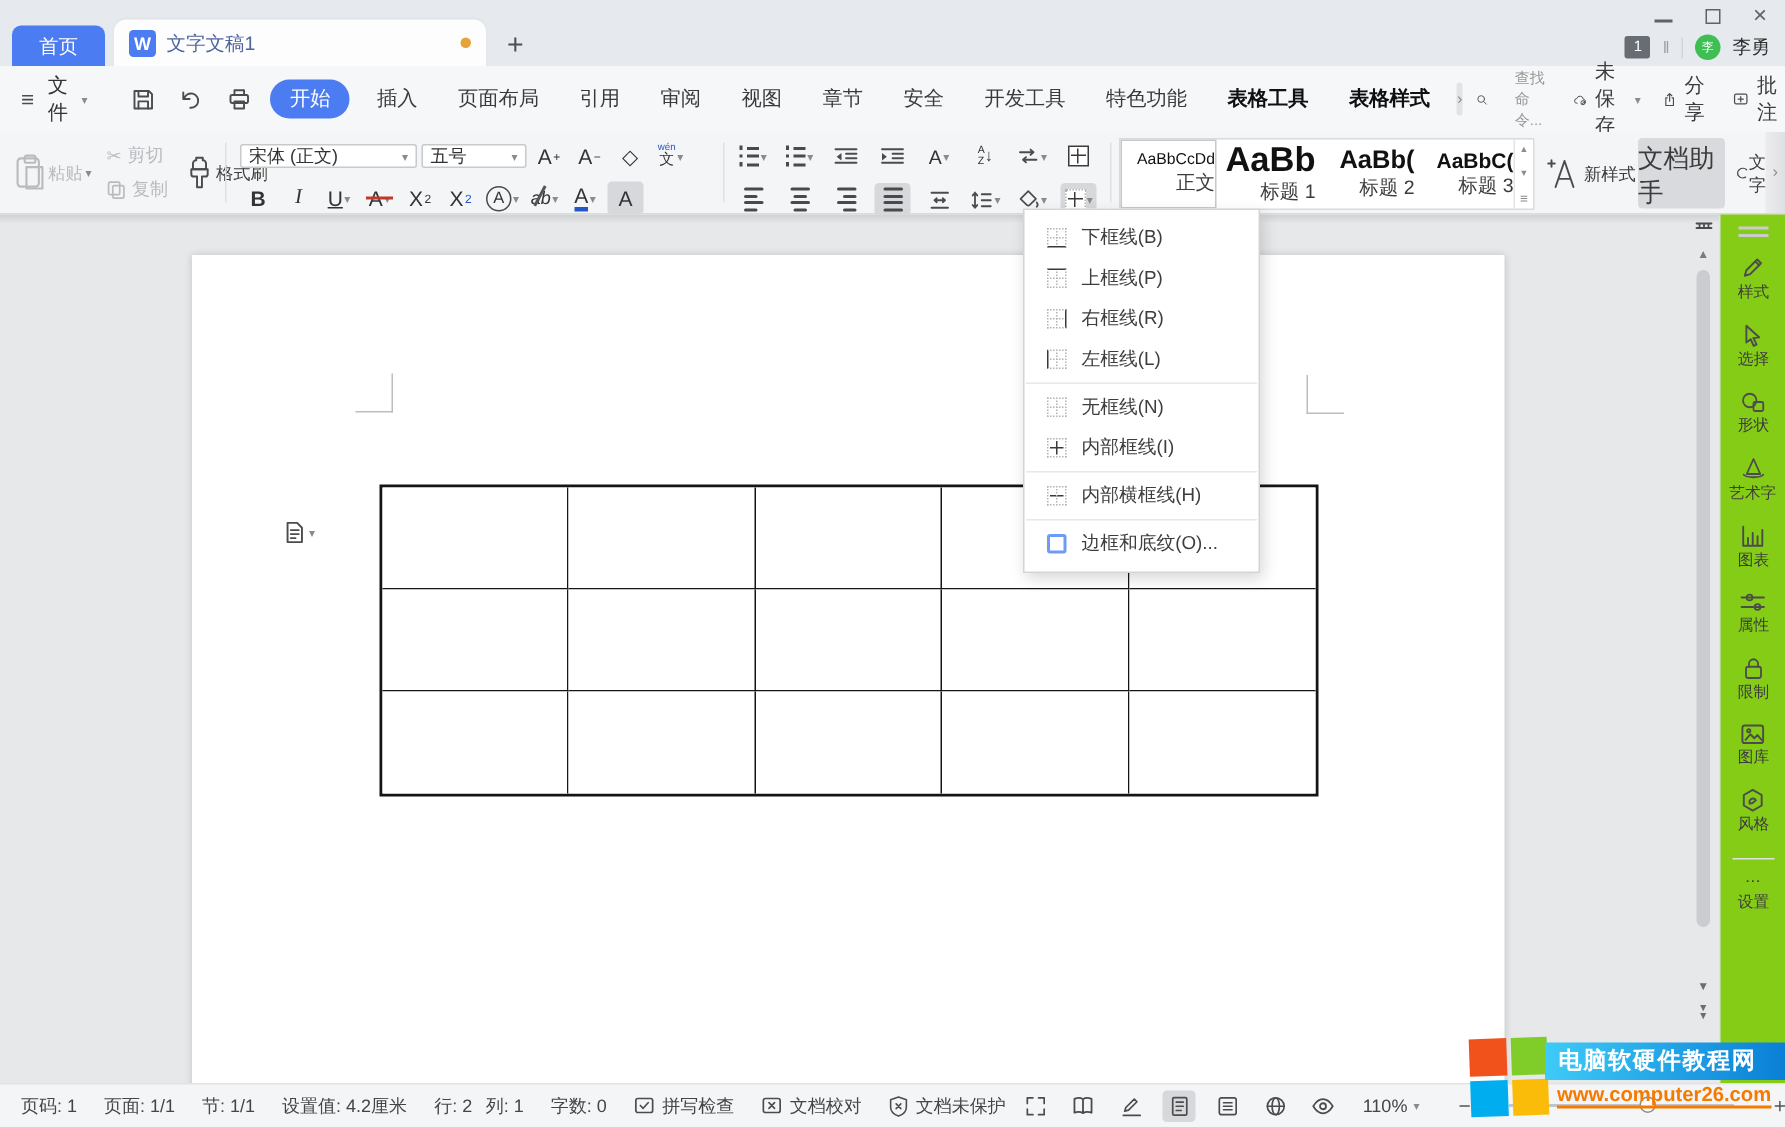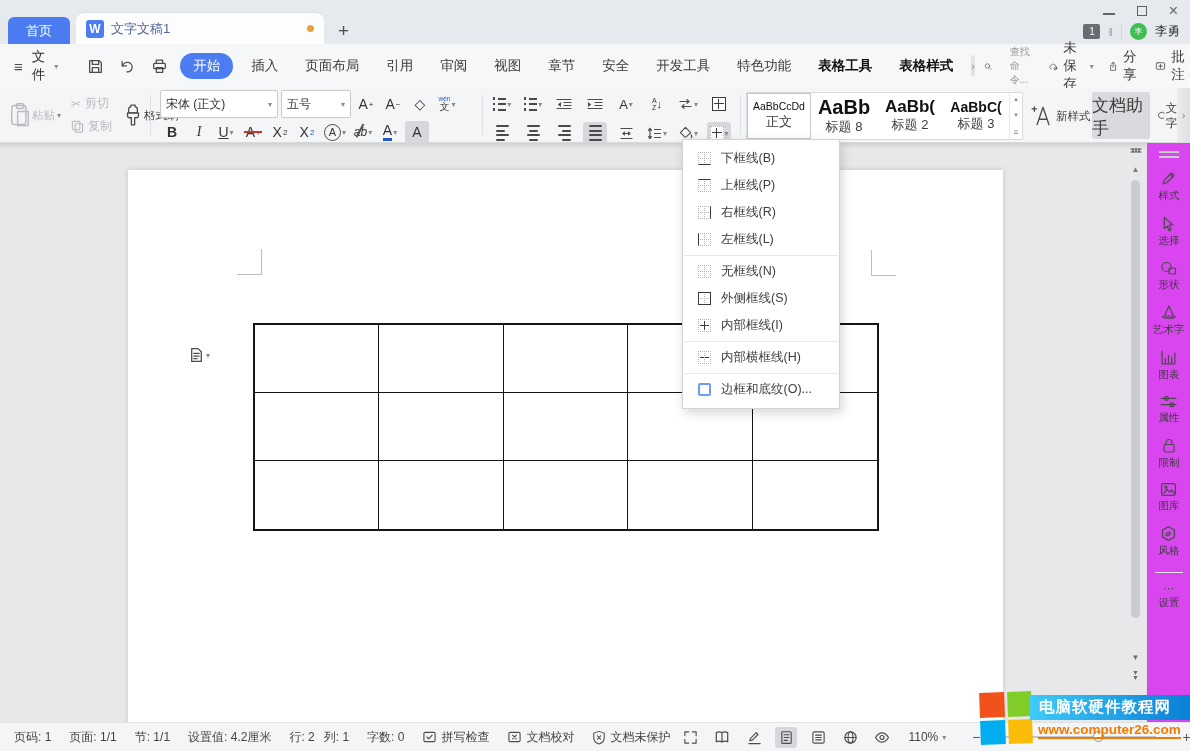--- a/index.html
+++ b/index.html
@@ -42,21 +42,21 @@
   .mitem{display:flex;align-items:center;gap:5px;color:#3c3c3c}
   
   .ribbon{position:absolute;top:88px;left:0;right:0;height:55px;background:#f4f5f7;border-bottom:1px solid #d8dadc}
   .rsep{position:absolute;top:7px;width:1px;height:40px;background:#e0e1e4}
   .rgrp{position:absolute;top:4px}
   .col{display:flex;flex-direction:row;align-items:center;justify-content:center;height:46px}
   .rlabel{font-size:11.5px;color:#3c3c3c;display:flex;align-items:center;gap:2px}
   .rlabel.dis{color:#b9bbbf}
   .smallrows{display:flex;flex-direction:column;gap:6px;justify-content:center;height:46px}
   .srow{display:flex;align-items:center;gap:4px;font-size:12px;color:#b9bbbf}
-  .combo{height:28px;background:#fff;border:1px solid #c7c9cc;border-radius:2px;display:flex;align-items:center;justify-content:space-between;padding:0 5px;font-size:12px;color:#333}
+  .combo{height:16px;background:#fff;border:1px solid #c7c9cc;border-radius:2px;display:flex;align-items:center;justify-content:space-between;padding:0 5px;font-size:12px;color:#333}
   .rrow{display:flex;align-items:center;gap:3px;height:24px}
   .fbtn{min-width:24px;height:22px;display:inline-flex;align-items:center;justify-content:center;border-radius:3px;color:#333;font-size:14px;position:relative;padding:0 2px}
   .fbtn .caret{margin-left:1px}
   .hl{background:#d6d8db}
   .bars{display:inline-flex;flex-direction:column;gap:2.5px}
   .bars i{height:2px;background:#4a4a4a;border-radius:1px;display:block}
   .bars.ctr{align-items:center}.bars.rgt{align-items:flex-end}
   .blist{display:inline-flex;flex-direction:column;gap:3px}
   .blist i{display:flex;align-items:center;gap:3px}
   .blist i::before{content:"";width:2.5px;height:2.5px;background:#4a4a4a}
@@ -80,21 +80,21 @@
   .bi-top{border-top:1px solid #3a3a3a}
   .bi-left{border-left:1px solid #3a3a3a}
   .bi-right{border-right:1px solid #3a3a3a}
   .bi-all{border:1px solid #3a3a3a}
   .bi-all .h,.bi-inside .h,.bi-inside-h .h{border-top:1px solid #3a3a3a}
   .bi-all .v,.bi-inside .v,.bi-inside-v .v{border-left:1px solid #3a3a3a}
   .bi-outside{border:1px solid #3a3a3a}
   .bi-shading{border:2px solid #6f9bf5;border-radius:2px}
   
   .gallery{display:flex;background:#fff;border:1px solid #d9dade;height:48px}
-  .gcell{width:66px;display:flex;flex-direction:column;align-items:center;justify-content:center;gap:1px}
+  .gcell{width:66px;display:flex;flex-direction:column;align-items:flex-end;justify-content:center;gap:1px}
   .gcell.sel{border:1px solid #c6c8cc;width:64px}
   .gprev{color:#111;line-height:1;white-space:nowrap}
   .glab{font-size:13px;color:#3c3c3c;white-space:nowrap}
   .gscroll{width:13px;border-left:1px solid #e4e5e8;display:flex;flex-direction:column;align-items:center;justify-content:space-between;padding:2px 0;color:#8b8b8b;font-size:7px}
   .assist{width:58px;height:47px;background:#d9dadd;border-radius:3px;display:flex;flex-direction:column;align-items:center;justify-content:center;gap:2px}
   .collapsebar{position:absolute;right:0;top:0;width:13px;height:54px;background:linear-gradient(90deg,#ececee,#dfe0e3);display:flex;align-items:center;justify-content:center;color:#8b8b8b;font-size:11px}
   
   .canvas{position:absolute;top:143px;left:0;right:44px;bottom:29px;background:#e7e8ea;overflow:hidden}
   .canvas::before{content:"";position:absolute;top:0;left:0;right:0;height:6px;background:linear-gradient(rgba(0,0,0,.10),rgba(0,0,0,0))}
   .page{position:absolute;left:128px;top:27px;width:875px;bottom:-10px;background:#fff;box-shadow:0 0 5px rgba(0,0,0,.16)}
@@ -110,21 +110,21 @@
   .ruler-t{margin-top:2px}
   .scr-arrow{color:#7a7a7a;font-size:8px;margin-top:8px}
   .thumb{width:9px;border-radius:5px;background:#cbcccf;margin-top:6px;height:438px}
   .pgbtns{margin-top:auto;display:flex;flex-direction:column;align-items:center;gap:9px;padding-bottom:40px;color:#6d6d6d}
   .dblchev{display:flex;flex-direction:column;line-height:4.5px;font-size:7px}
   
   .borders-menu{position:absolute;left:682px;top:139px;width:158px;background:#fff;border:1px solid #d4d4d4;box-shadow:2px 4px 10px rgba(0,0,0,.16);padding:5px 0;z-index:60}
   .mi{height:27px;display:flex;align-items:center;gap:10px;padding:0 10px 0 15px;font-size:12.5px;color:#3d3d3d;white-space:nowrap}
   .misep{height:1px;background:#e8e8ea;margin:2px 1px}
   
-  .sidebar{position:absolute;top:143px;right:0;bottom:29px;width:44px;background:#d946ef;border-left:1px solid #e1e2e5;display:flex;flex-direction:column;align-items:center;padding-top:8px}
+  .sidebar{position:absolute;top:143px;right:0;bottom:29px;width:44px;background:#84cc16;border-left:1px solid #e1e2e5;display:flex;flex-direction:column;align-items:center;padding-top:8px}
   .handle{width:20px;border-top:2px solid #c9cbce;border-bottom:2px solid #c9cbce;height:7px;margin-bottom:12px}
   .sitem{display:flex;flex-direction:column;align-items:center;gap:3px;margin-bottom:14px}
   .sitem span{font-size:11px;color:#3d3d3d;line-height:1;transform:scale(.95)}
   .sdiv{width:28px;height:1px;background:#e0e1e4;margin:2px 0 10px}
   .dots3{color:#8a8a8a;font-size:12px;line-height:6px}
   
   .statusbar{position:absolute;left:0;right:0;bottom:0;height:29px;background:#f4f5f7;border-top:1px solid #e2e3e5;display:flex;align-items:center;padding:0 14px;gap:9px;font-size:12px;color:#454545;white-space:nowrap}
   .vsep{width:1px;height:13px;background:#dadada}
   .sico{display:flex;align-items:center;gap:4px}
   .viewicos{margin-left:auto;display:flex;align-items:center;gap:10px}
@@ -469,22 +469,22 @@
     </div>
   </div>
   <span class="rsep" style="left:740px"></span>
 
   <div class="rgrp gallery" style="left:746px">
     <div class="gcell sel">
         <span class="gprev" style="font-size:10.5px">AaBbCcDd</span>
         <span class="glab">正文</span>
       </div>
     <div class="gcell">
-        <span class="gprev" style="font-size:20px;font-weight:700">AaBb</span>
-        <span class="glab">标题 8</span>
+        <span class="gprev" style="font-size:23px;font-weight:700">AaBb</span>
+        <span class="glab">标题 1</span>
       </div>
     <div class="gcell">
         <span class="gprev" style="font-size:17px;font-weight:600">AaBb(</span>
         <span class="glab">标题 2</span>
       </div>
     <div class="gcell">
         <span class="gprev" style="font-size:14px;font-weight:600">AaBbC(</span>
         <span class="glab">标题 3</span>
       </div>
     <div class="gscroll">
@@ -602,27 +602,20 @@
     </div>
   <div class="misep"></div>
   <div class="mi">
       <span class="bicon">
         <i class="h"></i>
         <i class="v"></i>
       </span>
       <span>无框线(N)</span>
     </div>
   <div class="mi">
-      <span class="bicon bi-outside">
-        <i class="h"></i>
-        <i class="v"></i>
-      </span>
-      <span>外侧框线(S)</span>
-    </div>
-  <div class="mi">
       <span class="bicon bi-inside">
         <i class="h"></i>
         <i class="v"></i>
       </span>
       <span>内部框线(I)</span>
     </div>
   <div class="misep"></div>
   <div class="mi">
       <span class="bicon bi-inside-h">
         <i class="h"></i>

